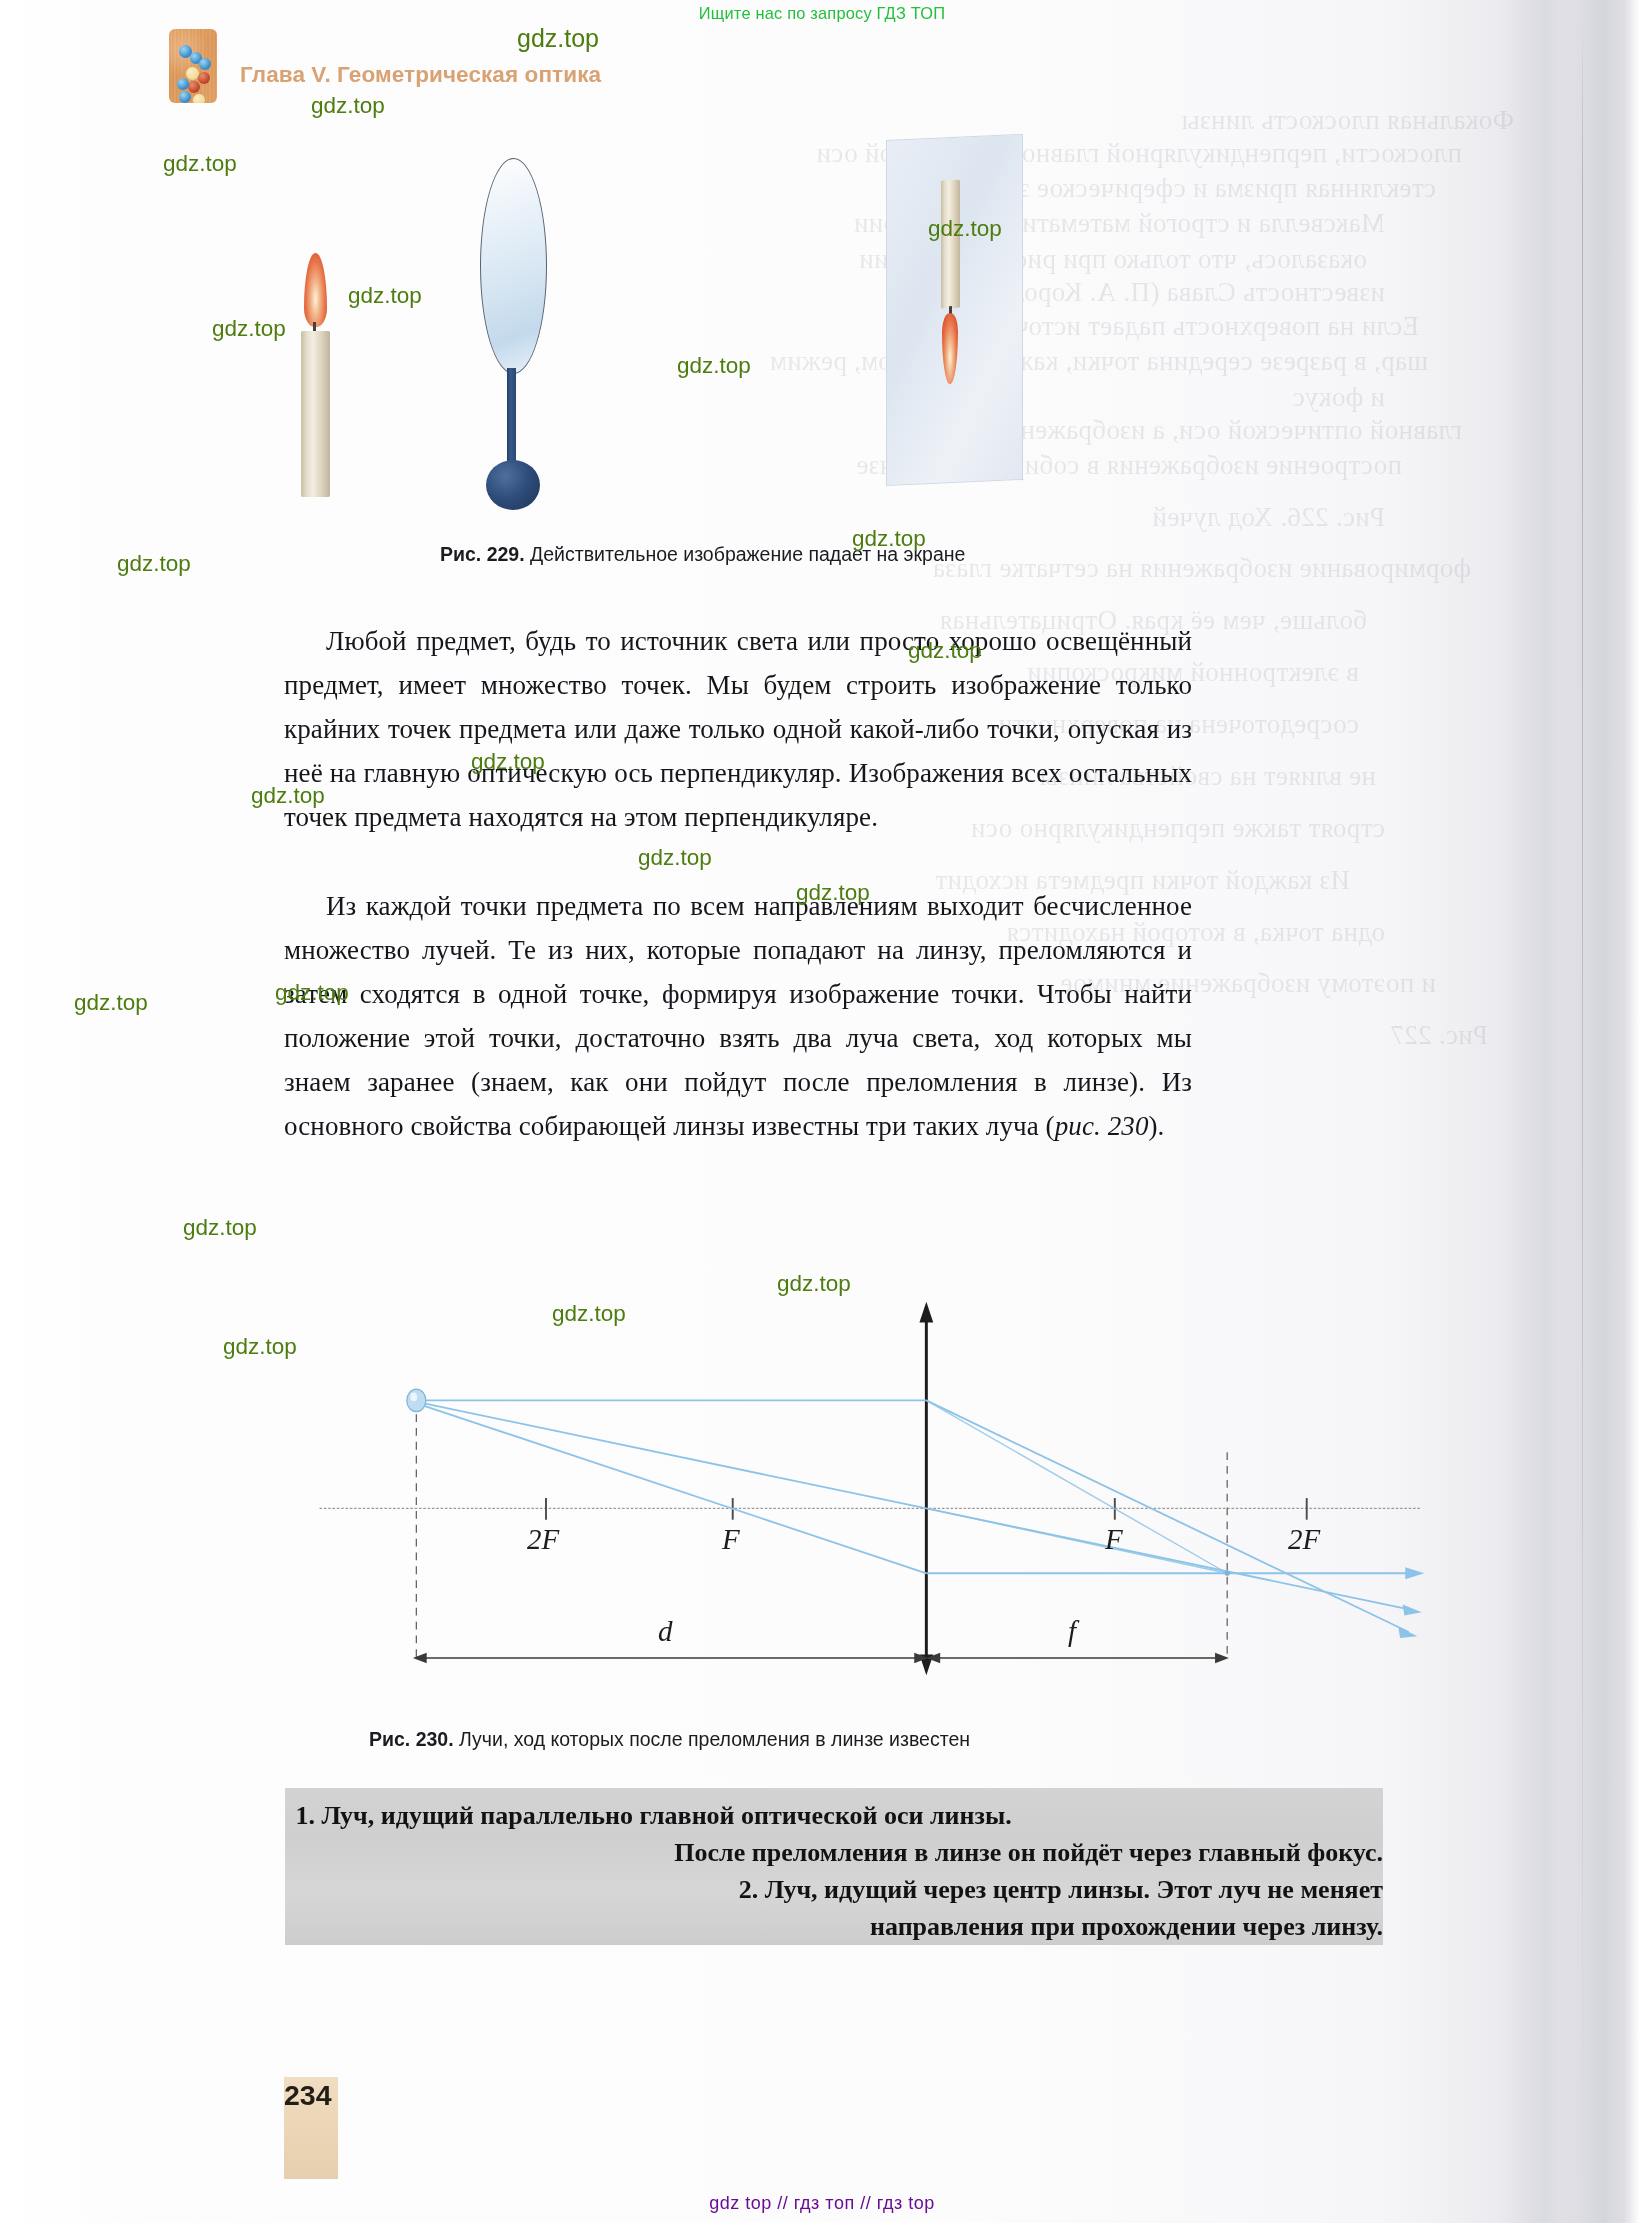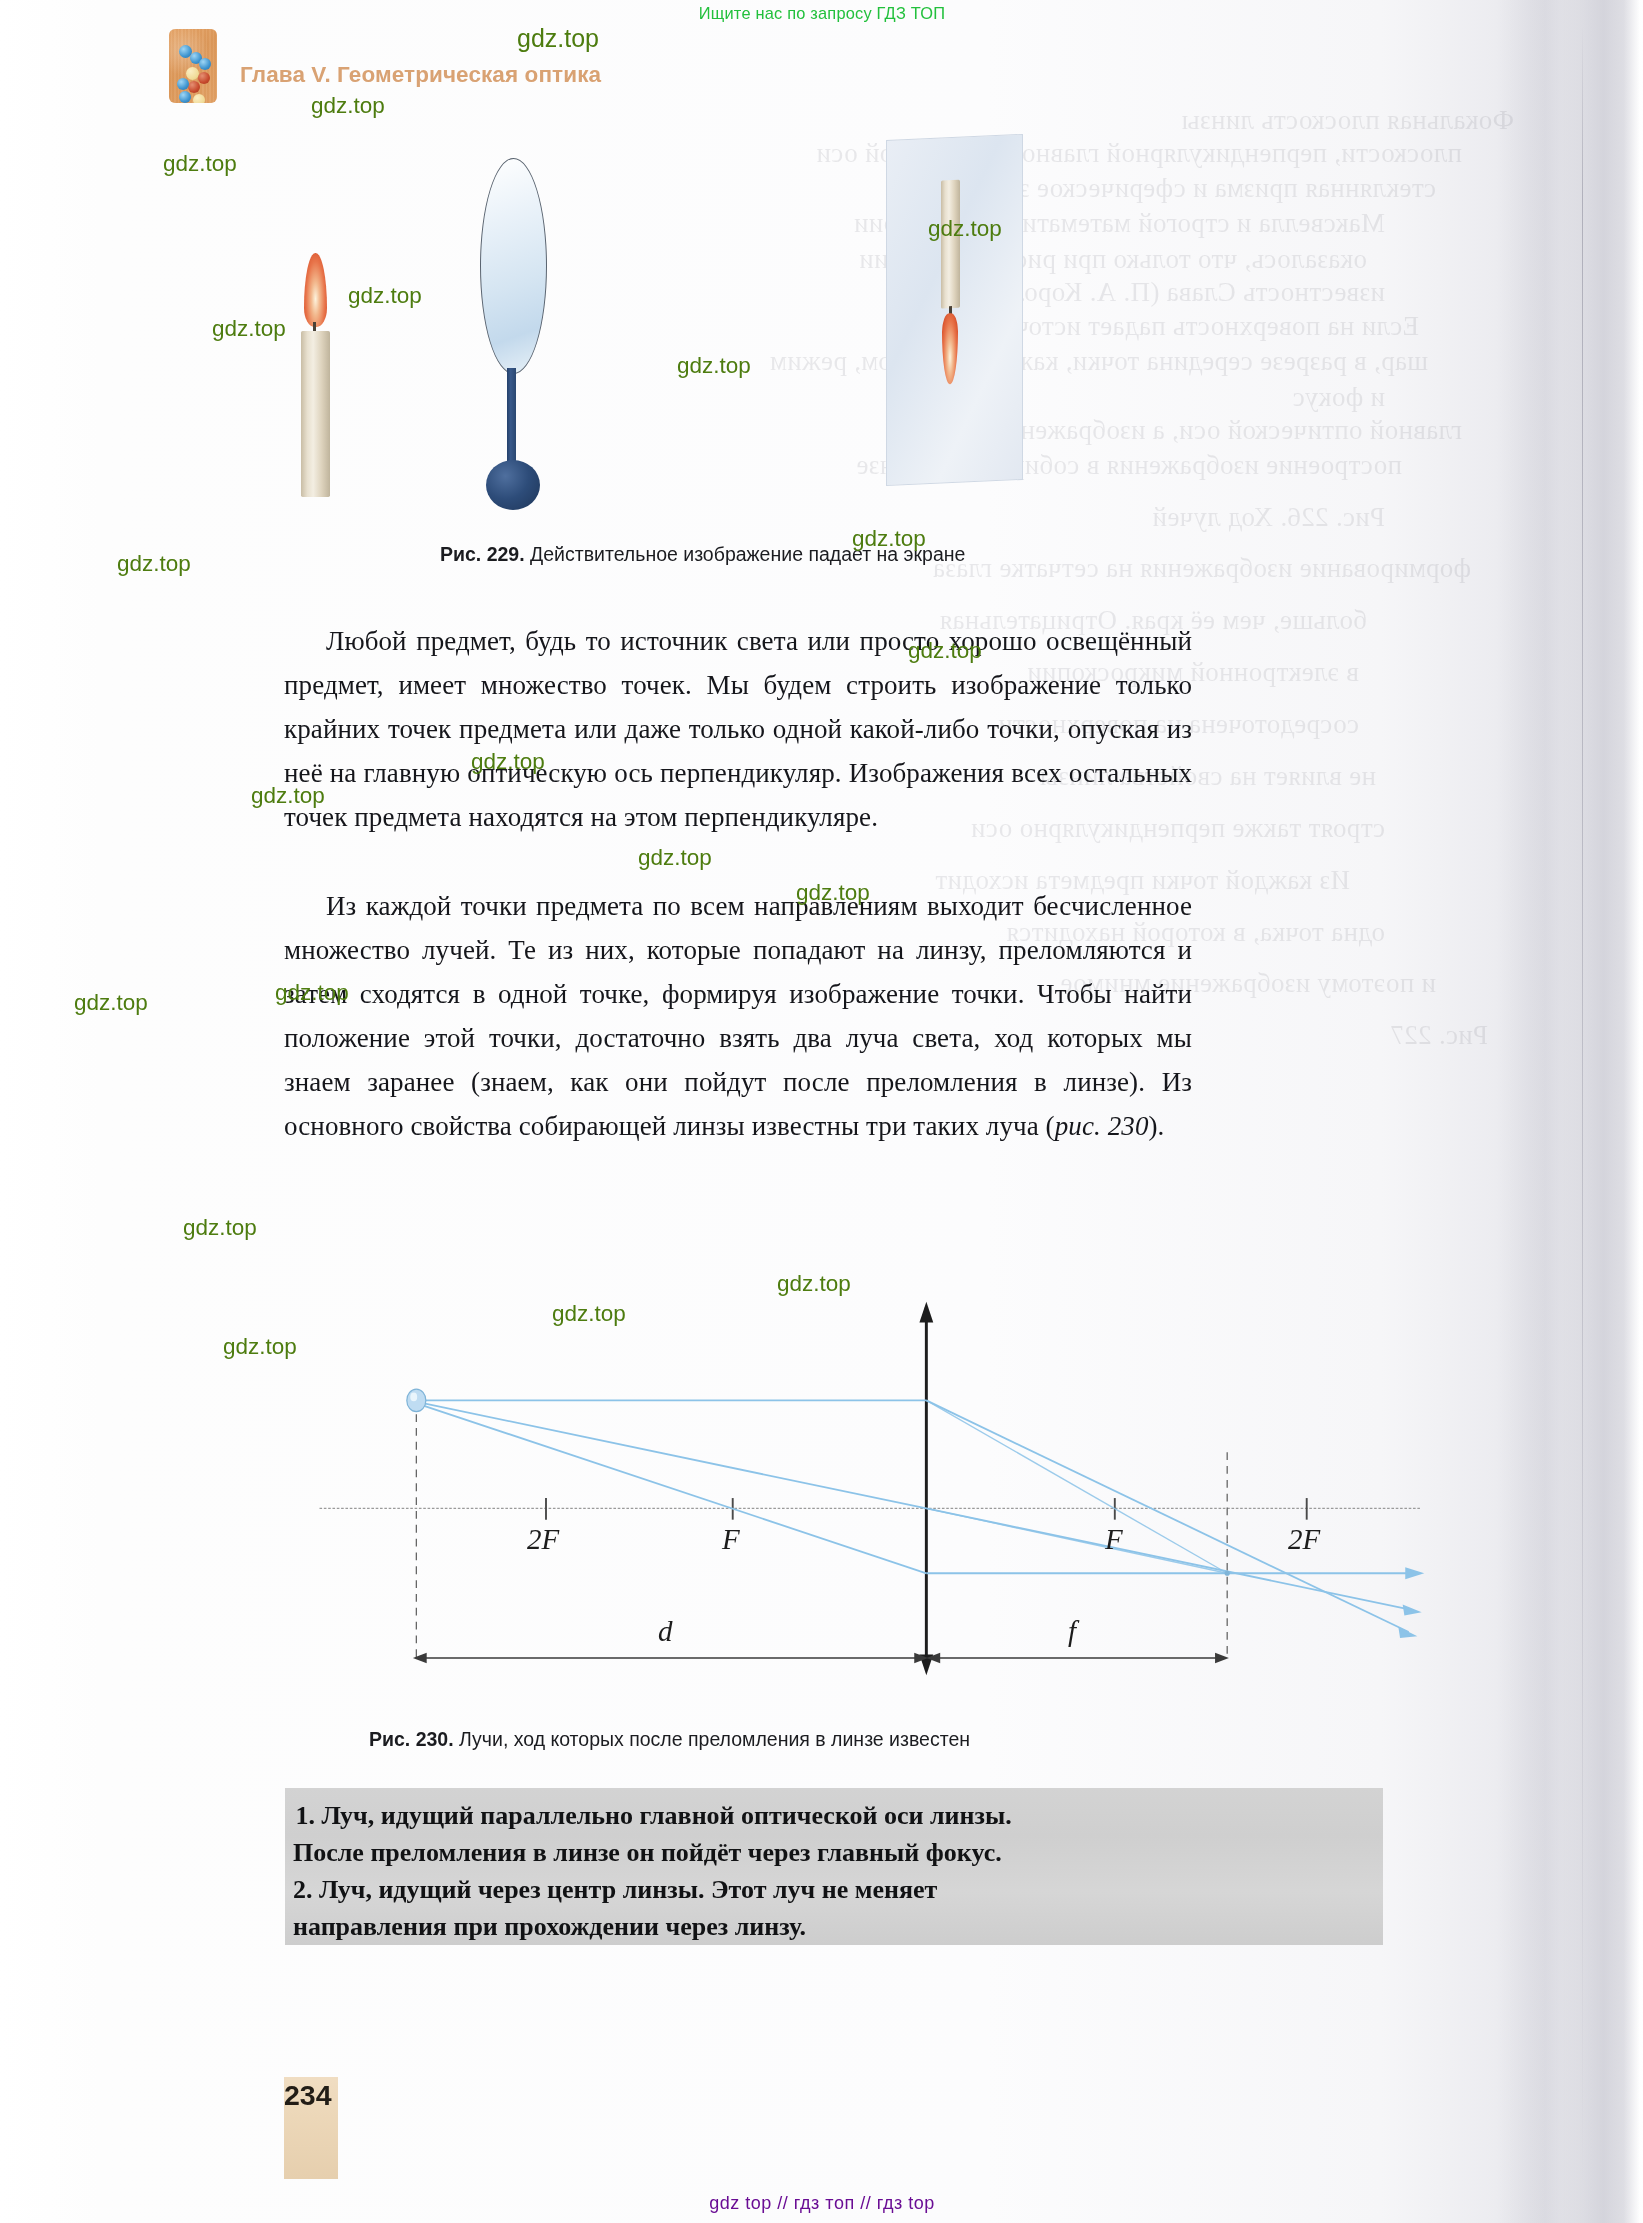--- a/index.html
+++ b/index.html
@@ -185,23 +185,22 @@
     width: 1098px; height: 157px;
     background: linear-gradient(180deg, #d3d3d3 0%, #cfcfcf 30%, #d6d6d6 66%, #cdcdcd 100%);
     padding-top: 8.6px;
   }
   #rulebox .rl {
     font-family: "Liberation Serif", serif;
     font-weight: 700;
     font-size: 26px;
     line-height: 37px;
     color: #111214;
-    text-align: left;
+    text-align: right;
     white-space: nowrap;
-    padding-left: 8px;
   }
   #rulebox .rl.l1 { text-align: left; padding-left: 10.4px; }
 
   
   #pgnum-bg {
     position: absolute;
     left: 284px; top: 2077px;
     width: 54px; height: 102px;
     background: linear-gradient(180deg, #f0ddc2 0%, #ecd7b8 40%, #e6cfae 100%);
   }

